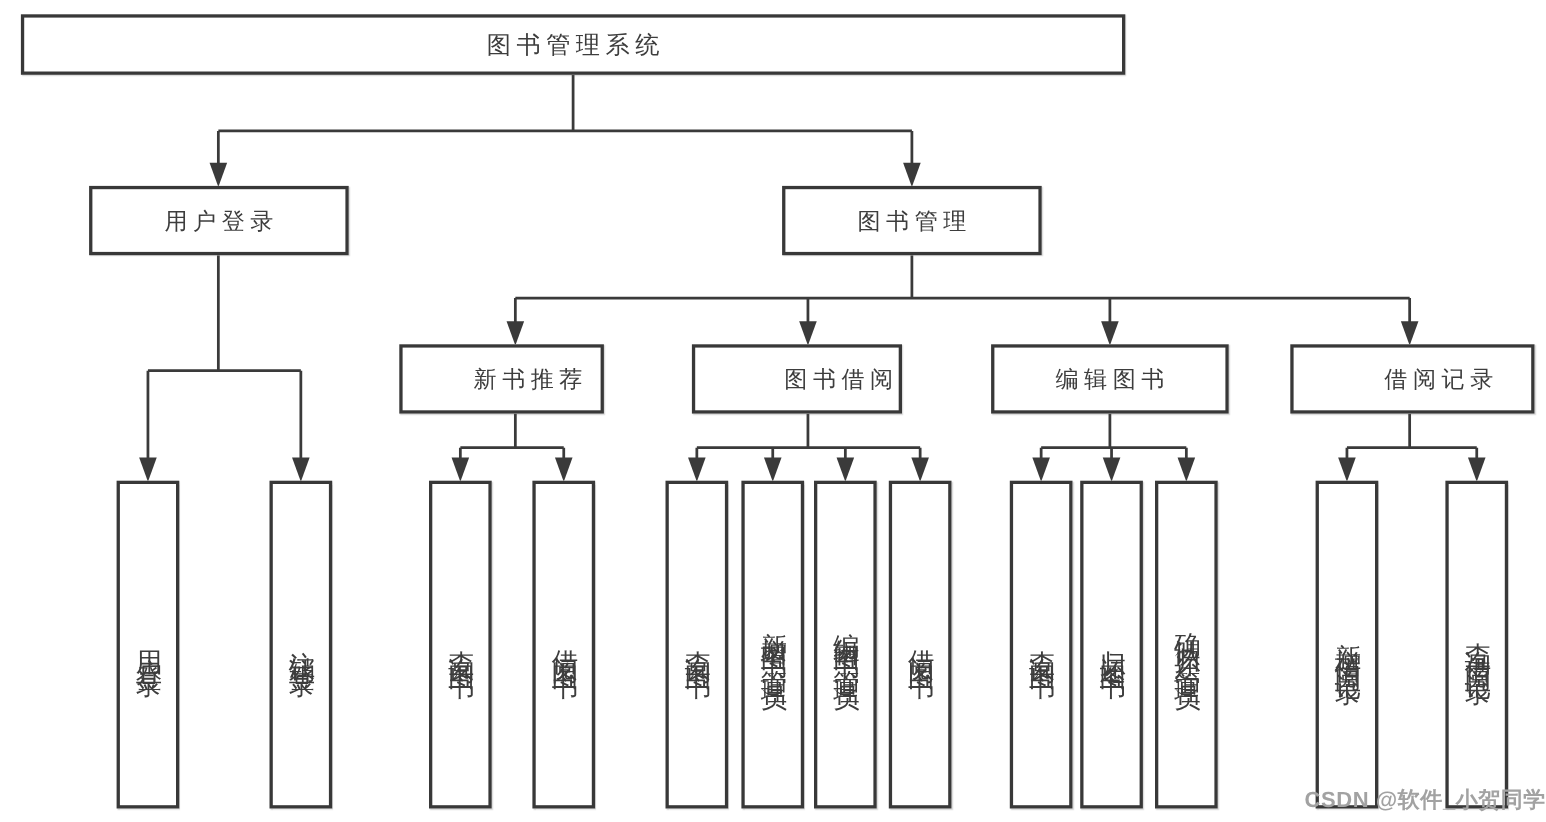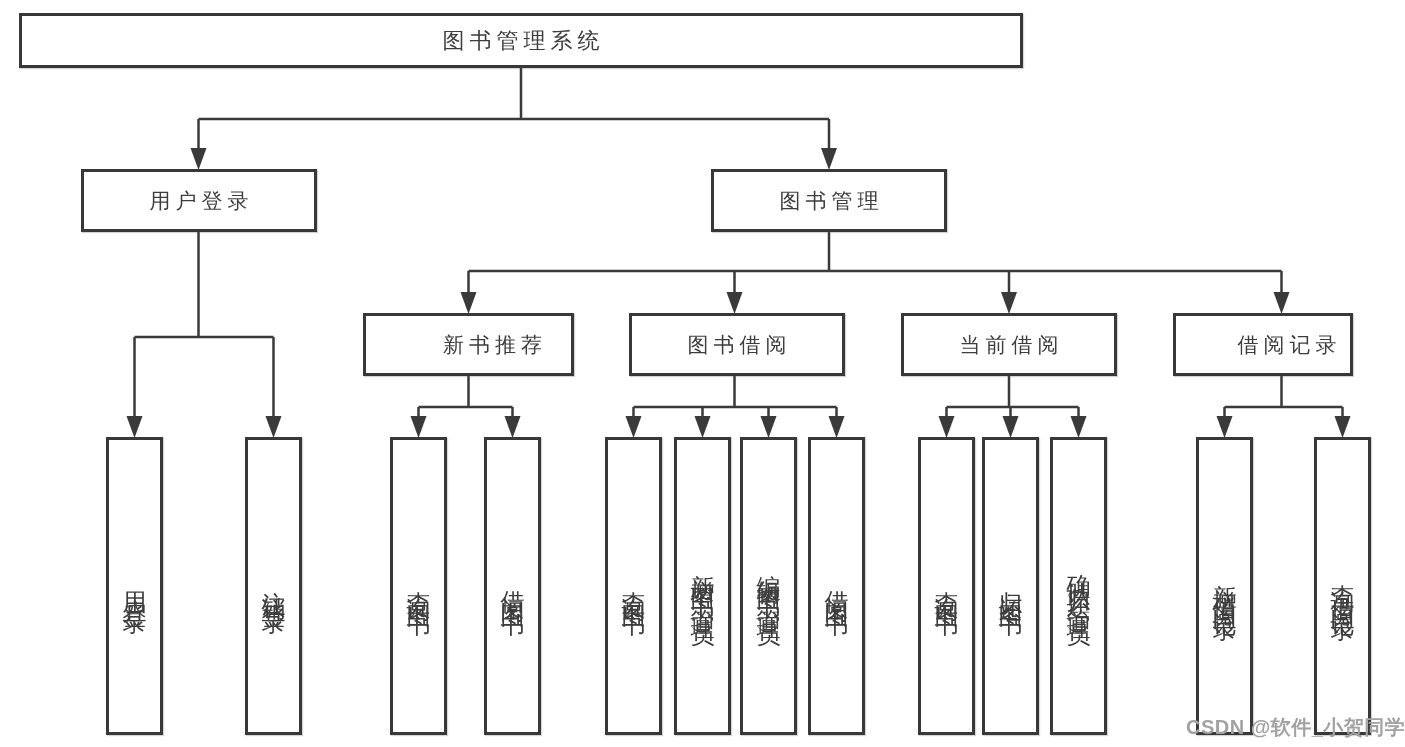--- a/index.html
+++ b/index.html
@@ -139,30 +139,30 @@
     <span>图书管理系统</span>
   </div>
 
   <div class="node node-h" style="left:81px; top:169px; width:236px; height:63px;">
     <span>用户登录</span>
   </div>
   <div class="node node-h" style="left:711px; top:169px; width:236px; height:63px;font-family:Liberation Mono, monospace;">
     <span>图书管理</span>
   </div>
 
-  <div class="node node-h" style="left:363px; top:313px; width:211px; height:63px;padding-left:48px;">
+  <div class="node node-h" style="left:363px; top:313px; width:186px; height:63px;padding-left:48px;">
     <span>新书推荐</span>
   </div>
-  <div class="node node-h" style="left:629px; top:313px; width:216px; height:63px;">
+  <div class="node node-h" style="left:629px; top:313px; width:191px; height:63px;justify-content:flex-end;">
     <span>图书借阅</span>
   </div>
   <div class="node node-h" style="left:901px; top:313px; width:216px; height:63px;">
-    <span>当前借阅</span>
-  </div>
-  <div class="node node-h" style="left:1173px; top:313px; width:180px; height:63px;padding-left:48px;">
+    <span>编辑图书</span>
+  </div>
+  <div class="node node-h" style="left:1173px; top:313px; width:222px; height:63px;padding-left:48px;">
     <span>借阅记录</span>
   </div>
 
   <div class="node node-leaf" style="left:106px;">
     <span class="vtext">用户登录</span>
   </div>
   <div class="node node-leaf" style="left:245px;">
     <span class="vtext">注销登录</span>
   </div>
 

